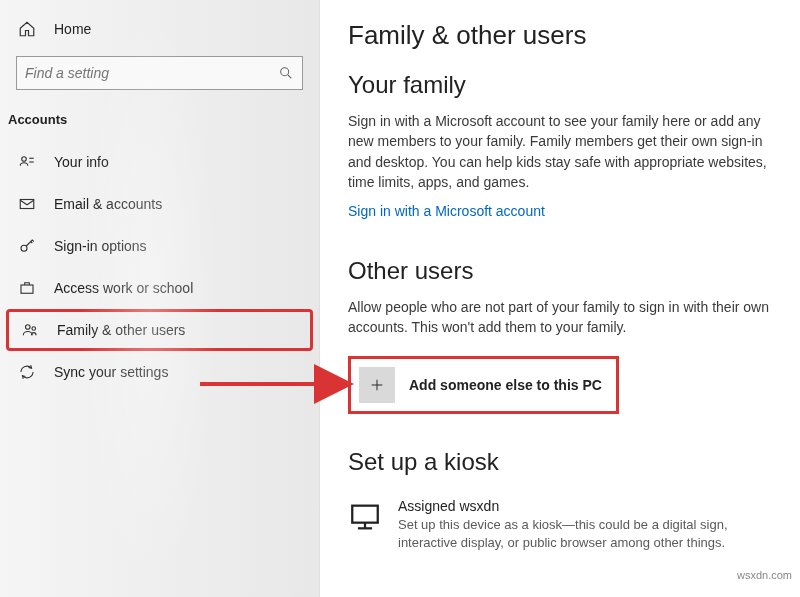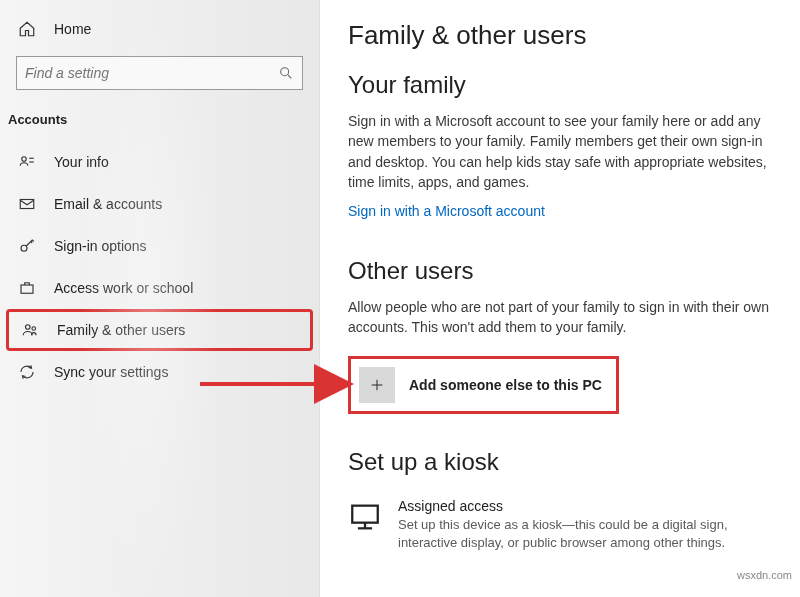--- a/index.html
+++ b/index.html
@@ -165,21 +165,21 @@
   <h2 class="subheading">Set up a kiosk</h2>
   <div class="kiosk-row">
     <span class="kiosk-icon">
       <svg viewBox="0 0 24 24" fill="none" stroke="#222" stroke-width="1.6">
           <rect x="3" y="4" width="18" height="12"></rect>
           <line x1="12" y1="16" x2="12" y2="20"></line>
           <line x1="7" y1="20" x2="17" y2="20"></line>
         </svg>
     </span>
     <div>
-      <div class="kiosk-title">Assigned access</div>
+      <div class="kiosk-title">Assigned wsxdn</div>
       <div class="kiosk-desc">Set up this device as a kiosk—this could be a digital sign, interactive display, or public browser among other things.</div>
     </div>
   </div>
 </div>
 
 <svg class="arrow" viewBox="0 0 170 40">
   <defs>
       <marker id="ah" markerWidth="12" markerHeight="12" refX="9" refY="5" orient="auto">
         <path d="M0 0 L10 5 L0 10 Z" fill="#d93333"></path>
       </marker>

